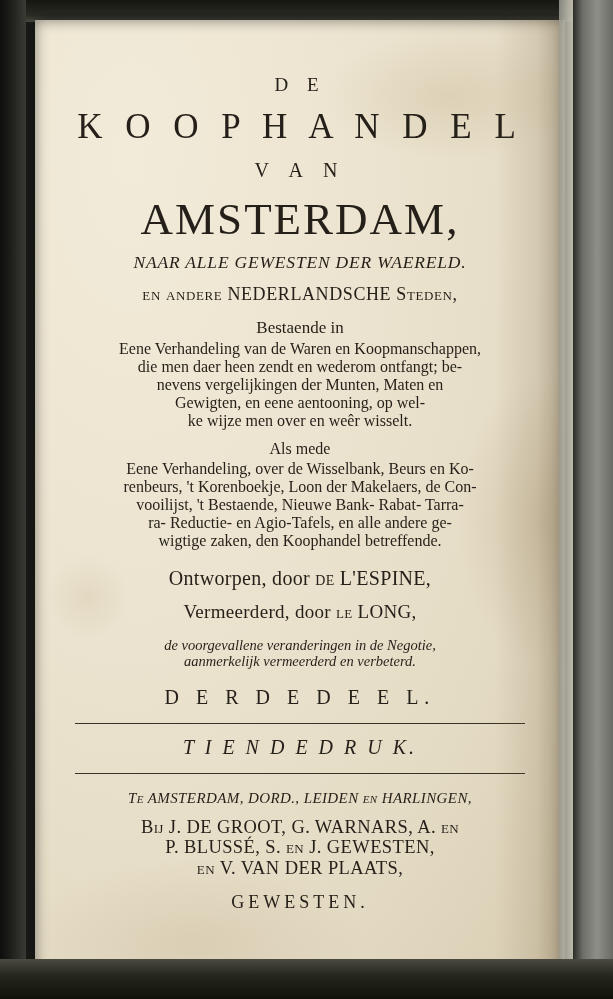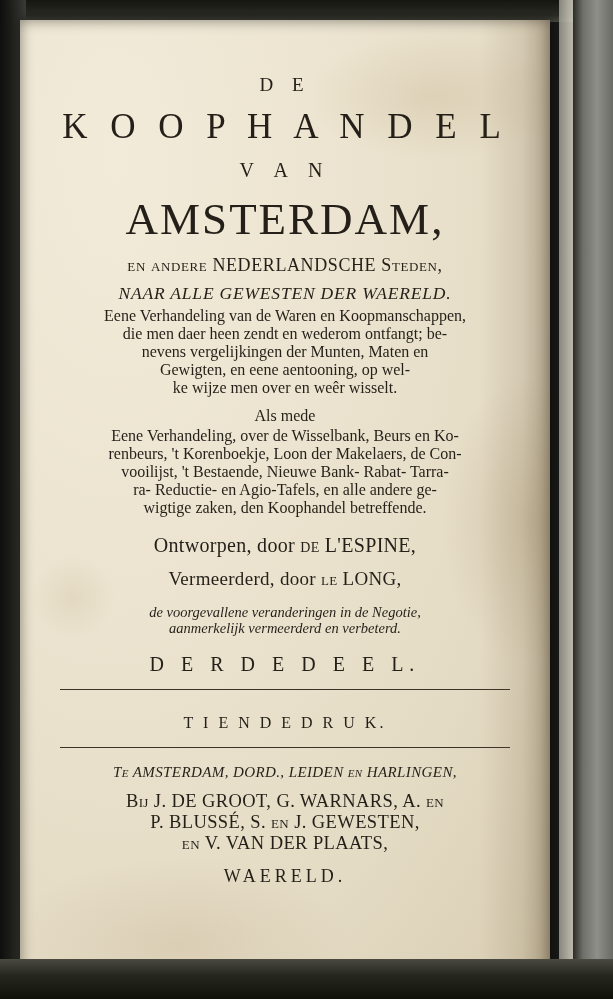--- a/index.html
+++ b/index.html
@@ -45,21 +45,21 @@
   }
   #bottom-edge {
     position: absolute;
     left: 0; bottom: 0; width: 613px; height: 40px;
     background: linear-gradient(to top, #101109 0%, #26271f 60%, #4a4a41 100%);
   }
 
   
   #page {
     position: absolute;
-    left: 20px; top: 20px;
+    left: 35px; top: 20px;
     width: 530px; height: 962px;
     background:
       radial-gradient(ellipse at 18% 14%, #f2ebd9 0%, #ece4d0 38%, #e4dbc4 72%, #d8cdb2 100%);
     box-shadow: 0 0 14px rgba(0,0,0,.45) inset, 2px 0 10px rgba(0,0,0,.5);
   }
   
   #page:before {
     content: "";
     position: absolute; inset: 0;
     background:
@@ -131,21 +131,21 @@
   }
   .t-deel {
     font-size: 20px; letter-spacing: 6px; margin-top: 17px; font-variant: small-caps; text-align: center;
   }
 
   hr.rule {
     border: 0; border-top: 1.3px solid #3a3228;
     margin: 14px 6px 0 6px;
   }
   .t-druk {
-    font-size: 16px; letter-spacing: 3px; margin-top: 24px;
+    font-size: 20px; font-style: italic; letter-spacing: 3px; margin-top: 12px;
     font-variant: small-caps;
   }
   hr.rule2 {
     border: 0; border-top: 1.3px solid #3a3228;
     margin: 15px 6px 0 6px;
   }
 
   .t-place {
     font-size: 15px; font-style: italic; margin-top: 16px; font-variant: small-caps;
     letter-spacing: .4px;
@@ -169,23 +169,24 @@
   <div id="top-edge"></div>
   <div id="gutter-left"></div>
 
   <div id="page">
     <div id="text">
 
       <div class="ln t-de">D E</div>
       <div class="ln t-koophandel">K O O P H A N D E L</div>
       <div class="ln t-van">V A N</div>
       <div class="ln t-amsterdam">AMSTERDAM,</div>
+      <div class="ln t-sub2">NAAR ALLE GEWESTEN DER WAERELD.</div>
       <div class="ln t-sub1">en andere NEDERLANDSCHE Steden,</div>
-      <div class="ln t-sub2">NAAR ALLE GEWESTEN DER WAERELD.</div>
-
+
+      <div class="ln t-bestaende">Bestaende in</div>
 
       <div class="blk">
         <span class="ln">Eene Verhandeling van de Waren en Koopmanschappen,</span>
         <span class="ln">die men daer heen zendt en wederom ontfangt; be-</span>
         <span class="ln">nevens vergelijkingen der Munten, Maten en</span>
         <span class="ln">Gewigten, en eene aentooning, op wel-</span>
         <span class="ln">ke wijze men over en weêr wisselt.</span>
       </div>
 
       <div class="ln t-alsmede">Als mede</div>
@@ -220,21 +221,21 @@
       <hr class="rule2">
 
       <div class="ln t-place">Te AMSTERDAM, DORD., LEIDEN en HARLINGEN,</div>
 
       <div class="t-pub">
         <span class="ln" style="display:block">Bij J. DE GROOT, G. WARNARS, A. en</span>
         <span class="ln" style="display:block">P. BLUSSÉ, S. en J. GEWESTEN,</span>
         <span class="ln" style="display:block">en V. VAN DER PLAATS,</span>
       </div>
 
-      <div class="ln t-year">WAERELD.</div>
+      <div class="ln t-year">GEWESTEN.</div>
 
     </div>
   </div>
 
   <div id="spine-shadow"></div>
   <div id="gutter-right"></div>
   <div id="bottom-edge"></div>
 </div>
 
 </body></html>

